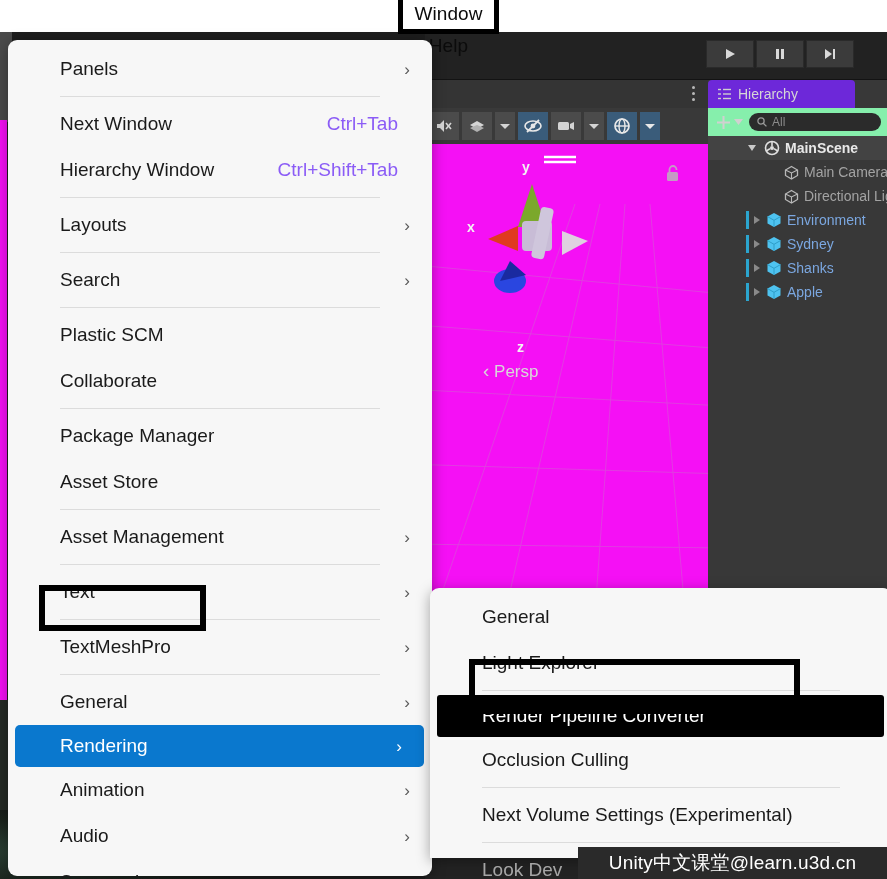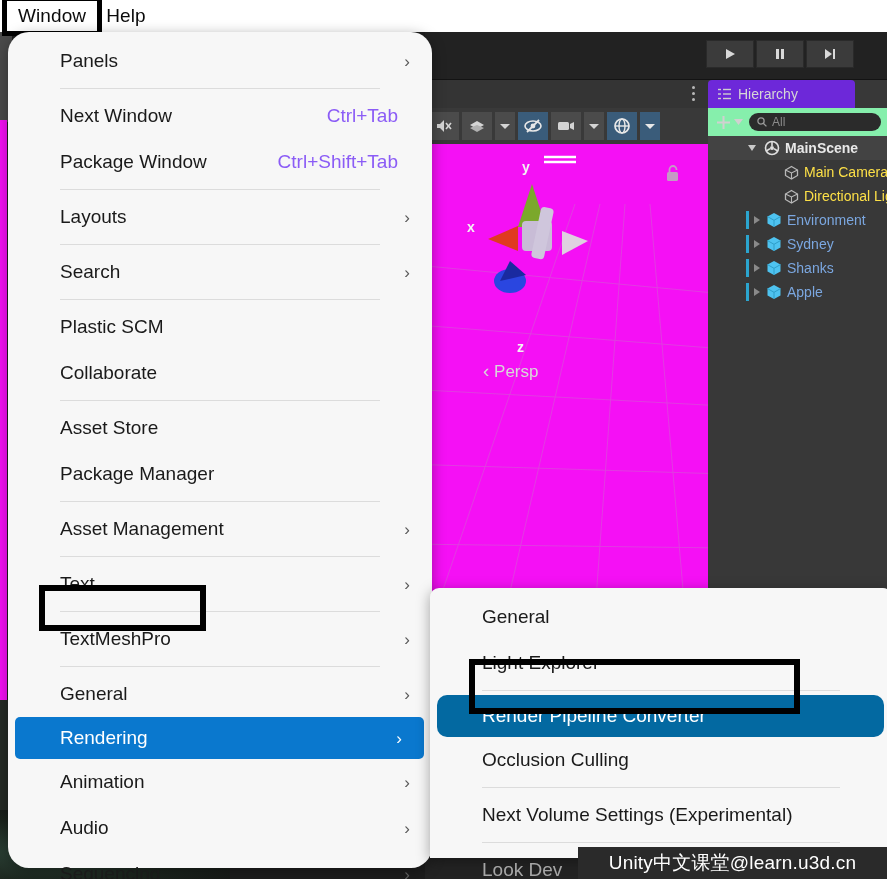--- a/index.html
+++ b/index.html
@@ -11,21 +11,21 @@
   }
   #root { position:relative; width:887px; height:879px; }
 
   
   .unity-bg { position:absolute; inset:0; background:#1d1d1d; }
 
   .menubar {
     position:absolute; left:0; top:0; width:887px; height:32px;
     background:#ffffff;
   }
-  .menubar-items { display:flex; align-items:center; height:32px; padding-left:10px; gap:4px; }
+  .menubar-items { display:flex; align-items:center; height:32px; padding-left:10px; gap:4px;flex-direction:column; }
   .menu-top {
     font-size:19px; color:#0b0b0b; padding:2px 8px; line-height:1.25;
     letter-spacing:.1px;
   }
   .menu-top.highlighted { position:relative; }
   .menu-top.highlighted::after {
     content:""; position:absolute; left:-8px; top:-6px; right:-8px; bottom:-6px;
     border:5px solid #000; pointer-events:none;
   }
 
@@ -96,21 +96,21 @@
   .search-box {
     height:18px; flex:1; margin-right:6px; background:#2b2b2b; border-radius:9px;
     display:flex; align-items:center; gap:5px; padding:0 8px; color:#8a8a8a; font-size:12px;
   }
   .hier-rows { position:absolute; left:0; top:56px; width:179px; }
   .hrow {
     display:flex; align-items:center; height:24px; font-size:14px;
     position:relative; white-space:nowrap;
   }
   .hrow.scene { background:#434343; color:#e8e8e8; font-weight:700; padding-left:56px; }
-  .hrow.child { color:#fde047; padding-left:76px; }
+  .hrow.child { color:#a3a3a3; padding-left:76px; }
   .hrow.prefab { color:#7ba7e0; padding-left:46px; }
   .pf-bar { position:absolute; left:38px; top:3px; width:3px; height:18px; background:#2ba5cf; }
   .tri { width:0;height:0;border-left:6px solid #8a8a8a;border-top:4px solid transparent;border-bottom:4px solid transparent; margin-right:6px; flex:none; }
   .tri-down { width:0;height:0;border-top:6px solid #c9c9c9;border-left:4px solid transparent;border-right:4px solid transparent; position:absolute; left:40px; top:9px; }
   .cube-ico { flex:none; margin-right:5px; }
 
   .bottom-dark { position:absolute; left:425px; top:613px; width:462px; height:266px; background:#232323; }
 
   .watermark {
     position:absolute; right:0; bottom:0; width:309px; height:32px;
@@ -118,22 +118,22 @@
     color:#ffffff; font-size:19px; letter-spacing:.2px;
   }
   .left-magenta { position:absolute; left:0; top:120px; width:7px; height:740px; background:#f510f5; }
   .dark-left-1 { position:absolute; left:0; top:32px; width:12px; height:90px; background:#4a4a4a; }
   .dark-left-2 { position:absolute; left:0; top:700px; width:14px; height:120px; background:#262b26; }
   .green-blob { position:absolute; left:0; top:810px; width:230px; height:69px;
     background:radial-gradient(ellipse at 18% 60%, #2d4438 0%, #1b241d 55%, #151515 100%); }
 
   
   .dropdown {
-    position:absolute; left:8px; top:32px; width:424px; height:836px;
-    background:#f7f7f7; border-radius:21px;
+    position:absolute; left:8px; top:40px; width:424px; height:836px;
+    background:#f7f7f7; border-radius:9px;
     box-shadow:0 3px 14px rgba(0,0,0,.35);
     padding-top:6px;
   }
   .mi {
     position:relative; display:flex; align-items:center; height:46px;
     padding-left:52px; padding-right:22px; font-size:19px; color:#1a1a1a;
   }
   .mi .label { flex:1; }
   .mi .accel { color:#8b5cf6; font-size:19px; margin-right:12px; }
   .mi .chev { color:#5a5a5a; font-size:17px; line-height:1; }
@@ -150,22 +150,22 @@
   .submenu {
     position:absolute; left:430px; top:588px; width:462px; height:270px;
     background:#f7f7f7; border-top-left-radius:9px; border-top-right-radius:9px;
     box-shadow:0 3px 14px rgba(0,0,0,.35); padding-top:6px;
   }
   .sm-item {
     position:relative; display:flex; align-items:center; height:46px;
     padding-left:52px; font-size:19px; color:#1a1a1a;
   }
   .sm-item.selected {
-    background:#0369a1; color:#ffffff; margin:0 8px 0 7px;
-    padding-left:45px; border-radius:10px; height:42px;
+    background:#000000; color:#ffffff; margin:0 8px 0 7px;
+    padding-left:45px; border-radius:3px; height:42px;
   }
   .sm-item.disabled { color:#a6a6a6; }
   .sm-sep { height:1px; background:#dcdcdc; margin:4px 52px; }
 </style>
 </head>
 <body>
 
 <div id="root">
 
   <div class="unity-bg"></div>
@@ -415,21 +415,21 @@
       <span class="label">Panels</span>
       <span class="chev">›</span>
     </div>
     <div class="sep"></div>
 
     <div class="mi">
       <span class="label">Next Window</span>
       <span class="accel">Ctrl+Tab</span>
     </div>
     <div class="mi">
-      <span class="label">Package Window</span>
+      <span class="label">Hierarchy Window</span>
       <span class="accel">Ctrl+Shift+Tab</span>
     </div>
     <div class="sep"></div>
 
     <div class="mi">
       <span class="label">Layouts</span>
       <span class="chev">›</span>
     </div>
     <div class="sep"></div>
 
@@ -441,24 +441,24 @@
 
     <div class="mi">
       <span class="label">Plastic SCM</span>
     </div>
     <div class="mi">
       <span class="label">Collaborate</span>
     </div>
     <div class="sep"></div>
 
     <div class="mi">
+      <span class="label">Package Manager</span>
+    </div>
+    <div class="mi">
       <span class="label">Asset Store</span>
-    </div>
-    <div class="mi">
-      <span class="label">Package Manager</span>
     </div>
     <div class="sep"></div>
 
     <div class="mi">
       <span class="label">Asset Management</span>
       <span class="chev">›</span>
     </div>
     <div class="sep"></div>
 
     <div class="mi">

